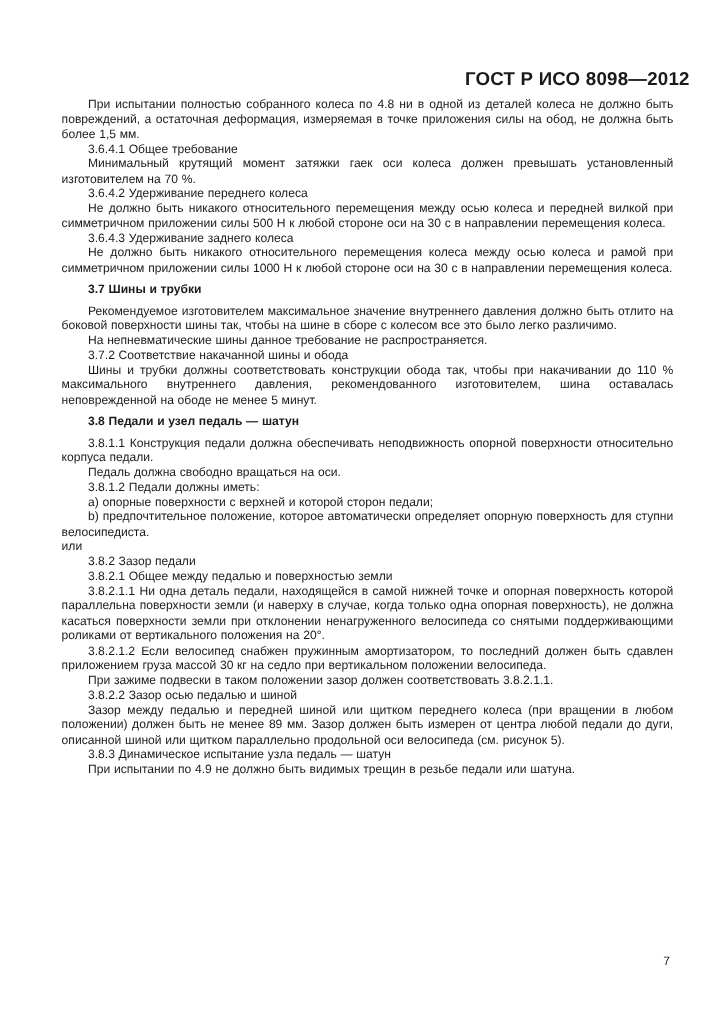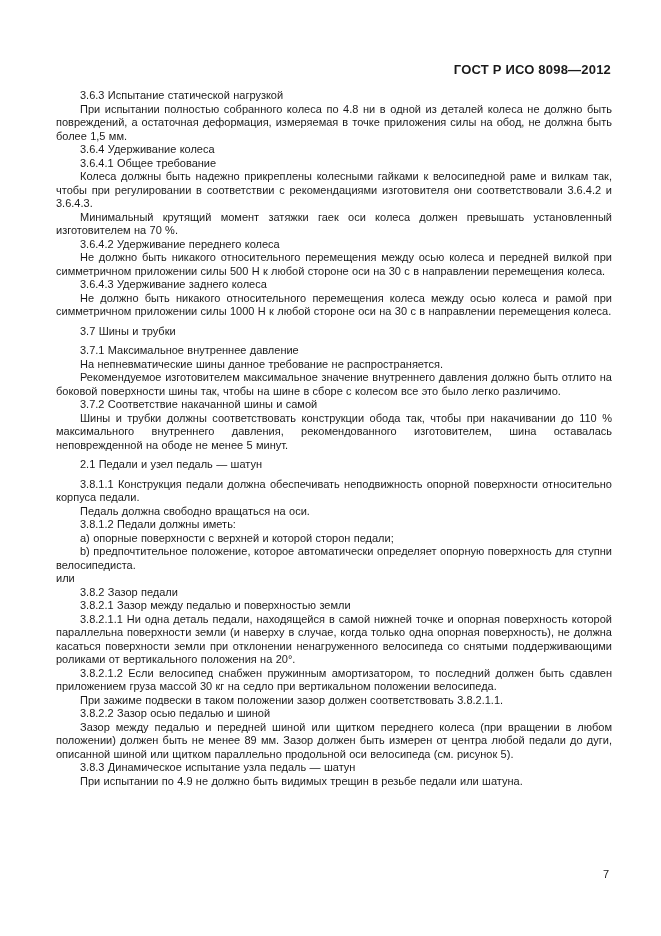--- a/index.html
+++ b/index.html
@@ -16,85 +16,81 @@
     overflow: hidden;
   }
   .page {
     position: absolute;
     inset: 0;
     background: #ffffff;
   }
   .doc-header {
     position: absolute;
     top: 62px;
-    right: 50px;
-    font-size: 13px;
+    right: 34px;
+    font-size: 17px;
     font-weight: bold;
     letter-spacing: 0.2px;
   }
   .content {
     position: absolute;
     top: 89px;
     left: 56px;
     width: 556px;
   }
   .para {
     margin: 0;
     font-size: 11px;
     line-height: 13.5px;
     text-align: justify;
     word-spacing: 0.3px;
   }
   .para.indent {
     text-indent: 24px;
   }
   .para.heading {
-    font-weight: normal;
+    font-weight: bold;
     text-align: left;
     margin: 6px 0 6px 0;
   }
   .page-number {
     position: absolute;
     bottom: 56px;
     right: 52px;
     font-size: 11px;
   }
 </style>
 </head>
 <body>
 
 <div class="page">
   <div class="doc-header">ГОСТ Р ИСО 8098—2012</div>
 
   <div class="content">
-      <p class="para indent">3.6.3  Испытание статической нагрузкой</p>
       <p class="para indent">При испытании полностью собранного колеса по 4.8 ни в одной из деталей колеса не должно быть повреждений, а остаточная деформация, измеряемая в точке приложения силы на обод, не должна быть более 1,5 мм.</p>
-      <p class="para indent">3.6.4  Удерживание колеса</p>
       <p class="para indent">3.6.4.1  Общее требование</p>
-      <p class="para indent">Колеса должны быть надежно прикреплены колесными гайками к велосипедной раме и вилкам так, чтобы при регулировании в соответствии с рекомендациями изготовителя они соответствовали 3.6.4.2 и 3.6.4.3.</p>
       <p class="para indent">Минимальный крутящий момент затяжки гаек оси колеса должен превышать установленный изготовителем на 70 %.</p>
       <p class="para indent">3.6.4.2  Удерживание переднего колеса</p>
       <p class="para indent">Не должно быть никакого относительного перемещения между осью колеса и передней вилкой при симметричном приложении силы 500 Н к любой стороне оси на 30 с в направлении перемещения колеса.</p>
       <p class="para indent">3.6.4.3  Удерживание заднего колеса</p>
       <p class="para indent">Не должно быть никакого относительного перемещения колеса между осью колеса и рамой при симметричном приложении силы 1000 Н к любой стороне оси на 30 с в направлении перемещения колеса.</p>
       <p class="para indent heading">3.7  Шины и трубки</p>
-      <p class="para indent">3.7.1  Максимальное внутреннее давление</p>
+      <p class="para indent">Рекомендуемое изготовителем максимальное значение внутреннего давления должно быть отлито на боковой поверхности шины так, чтобы на шине в сборе с колесом все это было легко различимо.</p>
       <p class="para indent">На непневматические шины данное требование не распространяется.</p>
-      <p class="para indent">Рекомендуемое изготовителем максимальное значение внутреннего давления должно быть отлито на боковой поверхности шины так, чтобы на шине в сборе с колесом все это было легко различимо.</p>
-      <p class="para indent">3.7.2  Соответствие накачанной шины и самой</p>
+      <p class="para indent">3.7.2  Соответствие накачанной шины и обода</p>
       <p class="para indent">Шины и трубки должны соответствовать конструкции обода так, чтобы при накачивании до 110 % максимального внутреннего давления, рекомендованного изготовителем, шина оставалась неповрежденной на ободе не менее 5 минут.</p>
-      <p class="para indent heading">2.1  Педали и узел педаль — шатун</p>
+      <p class="para indent heading">3.8  Педали и узел педаль — шатун</p>
       <p class="para indent">3.8.1.1  Конструкция педали должна обеспечивать неподвижность опорной поверхности относительно корпуса педали.</p>
       <p class="para indent">Педаль должна свободно вращаться на оси.</p>
       <p class="para indent">3.8.1.2  Педали должны иметь:</p>
       <p class="para indent">а)  опорные поверхности с верхней и которой сторон педали;</p>
       <p class="para indent">b)  предпочтительное положение, которое автоматически определяет опорную поверхность для ступни велосипедиста.</p>
       <p class="para">или</p>
       <p class="para indent">3.8.2  Зазор педали</p>
-      <p class="para indent">3.8.2.1  Зазор между педалью и поверхностью земли</p>
+      <p class="para indent">3.8.2.1  Общее между педалью и поверхностью земли</p>
       <p class="para indent">3.8.2.1.1  Ни одна деталь педали, находящейся в самой нижней точке и опорная поверхность которой параллельна поверхности земли (и наверху в случае, когда только одна опорная поверхность), не должна касаться поверхности земли при отклонении ненагруженного велосипеда со снятыми поддерживающими роликами от вертикального положения на 20°.</p>
       <p class="para indent">3.8.2.1.2  Если велосипед снабжен пружинным амортизатором, то последний должен быть сдавлен приложением груза массой 30 кг на седло при вертикальном положении велосипеда.</p>
       <p class="para indent">При зажиме подвески в таком положении зазор должен соответствовать 3.8.2.1.1.</p>
       <p class="para indent">3.8.2.2  Зазор осью педалью и шиной</p>
       <p class="para indent">Зазор между педалью и передней шиной или щитком переднего колеса (при вращении в любом положении) должен быть не менее 89 мм. Зазор должен быть измерен от центра любой педали до дуги, описанной шиной или щитком параллельно продольной оси велосипеда (см. рисунок 5).</p>
       <p class="para indent">3.8.3  Динамическое испытание узла педаль — шатун</p>
       <p class="para indent">При испытании по 4.9 не должно быть видимых трещин в резьбе педали или шатуна.</p>
     </div>
 
   <div class="page-number">7</div>

